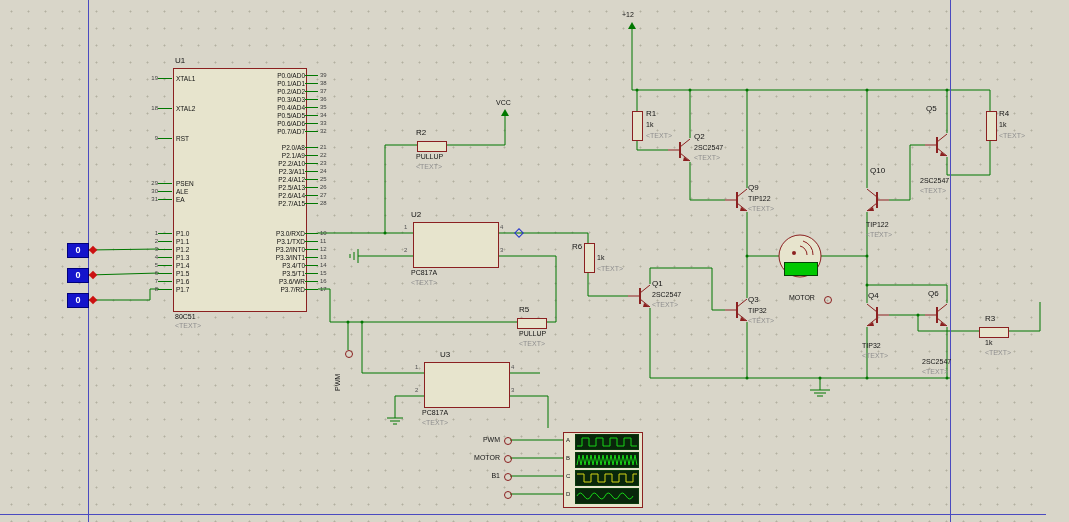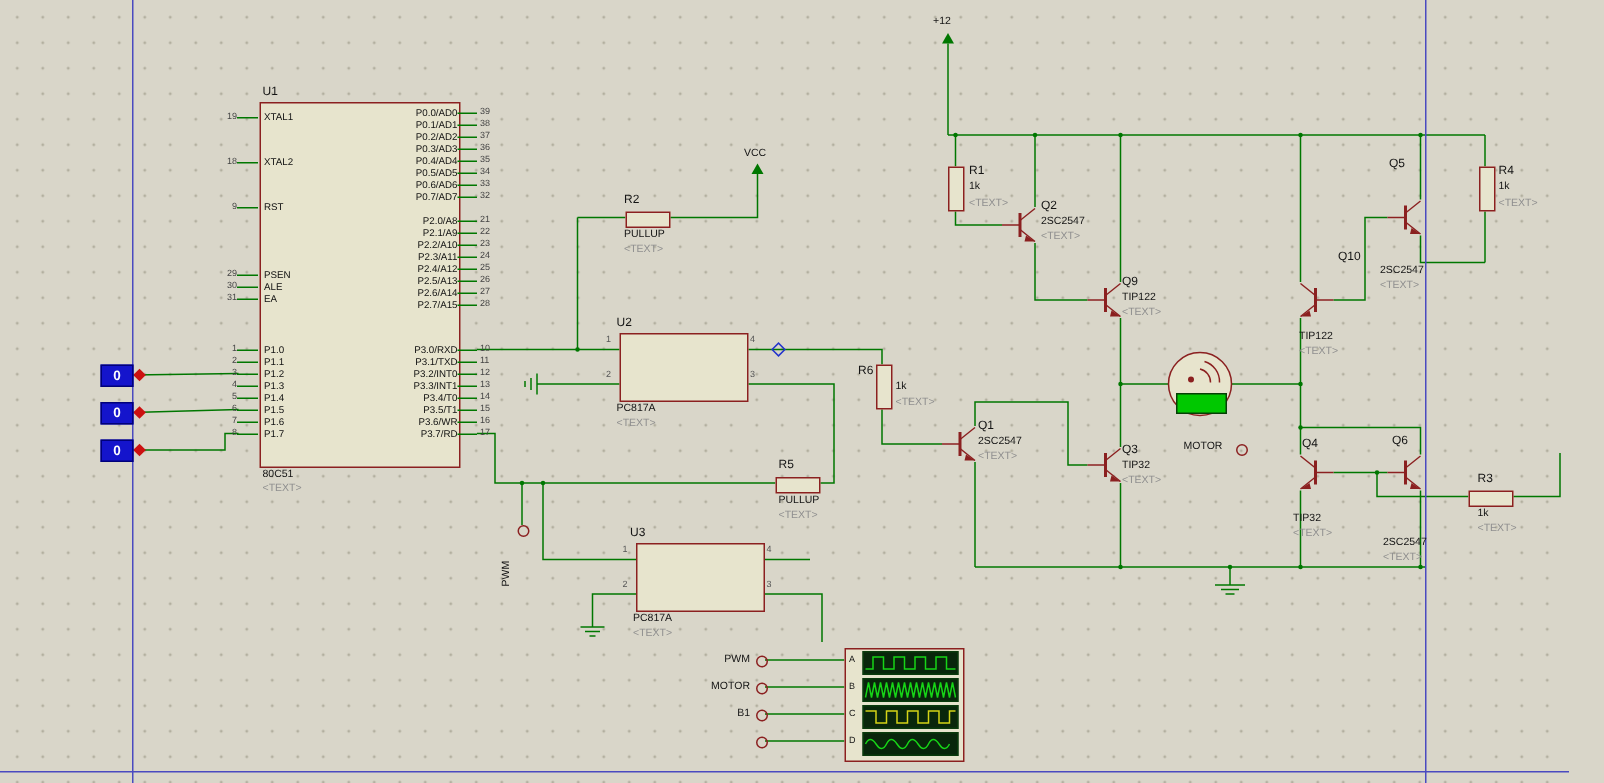--- a/index.html
+++ b/index.html
@@ -534,21 +534,21 @@
   <div class="lbl note" style="left:694px;top:153px">&lt;TEXT&gt;</div>
 
   <div class="lbl ref" style="left:748px;top:183px">Q9</div>
   <div class="lbl" style="left:748px;top:194px">TIP122</div>
   <div class="lbl note" style="left:748px;top:204px">&lt;TEXT&gt;</div>
 
   <div class="lbl ref" style="left:748px;top:295px">Q3</div>
   <div class="lbl" style="left:748px;top:306px">TIP32</div>
   <div class="lbl note" style="left:748px;top:316px">&lt;TEXT&gt;</div>
 
-  <div class="lbl ref" style="left:892px;top:166px">Q10</div>
+  <div class="lbl ref" style="left:870px;top:166px">Q10</div>
   <div class="lbl" style="left:866px;top:220px">TIP122</div>
   <div class="lbl note" style="left:866px;top:230px">&lt;TEXT&gt;</div>
 
   <div class="lbl ref" style="left:868px;top:291px">Q4</div>
   <div class="lbl" style="left:862px;top:341px">TIP32</div>
   <div class="lbl note" style="left:862px;top:351px">&lt;TEXT&gt;</div>
 
   <div class="lbl ref" style="left:926px;top:104px">Q5</div>
   <div class="lbl" style="left:920px;top:176px">2SC2547</div>
   <div class="lbl note" style="left:920px;top:186px">&lt;TEXT&gt;</div>
@@ -560,21 +560,21 @@
   <div class="opto-box" style="left:413px;top:222px;width:84px;height:44px"></div>
   <div class="lbl ref" style="left:411px;top:210px">U2</div>
   <div class="lbl" style="left:411px;top:268px">PC817A</div>
   <div class="lbl note" style="left:411px;top:278px">&lt;TEXT&gt;</div>
   <span class="tiny-pin" style="left:404px;top:224px">1</span>
   <span class="tiny-pin" style="left:404px;top:247px">2</span>
   <span class="tiny-pin" style="left:500px;top:224px">4</span>
   <span class="tiny-pin" style="left:500px;top:247px">3</span>
 
   <div class="opto-box" style="left:424px;top:362px;width:84px;height:44px"></div>
-  <div class="lbl ref" style="left:420px;top:350px">U3</div>
+  <div class="lbl ref" style="left:440px;top:350px">U3</div>
   <div class="lbl" style="left:422px;top:408px">PC817A</div>
   <div class="lbl note" style="left:422px;top:418px">&lt;TEXT&gt;</div>
   <span class="tiny-pin" style="left:415px;top:364px">1</span>
   <span class="tiny-pin" style="left:415px;top:387px">2</span>
   <span class="tiny-pin" style="left:511px;top:364px">4</span>
   <span class="tiny-pin" style="left:511px;top:387px">3</span>
 
   <div class="motor-display"></div>
   <div class="lbl" style="left:789px;top:293px">MOTOR</div>
   <div class="terminal" style="left:824px;top:296px"></div>

